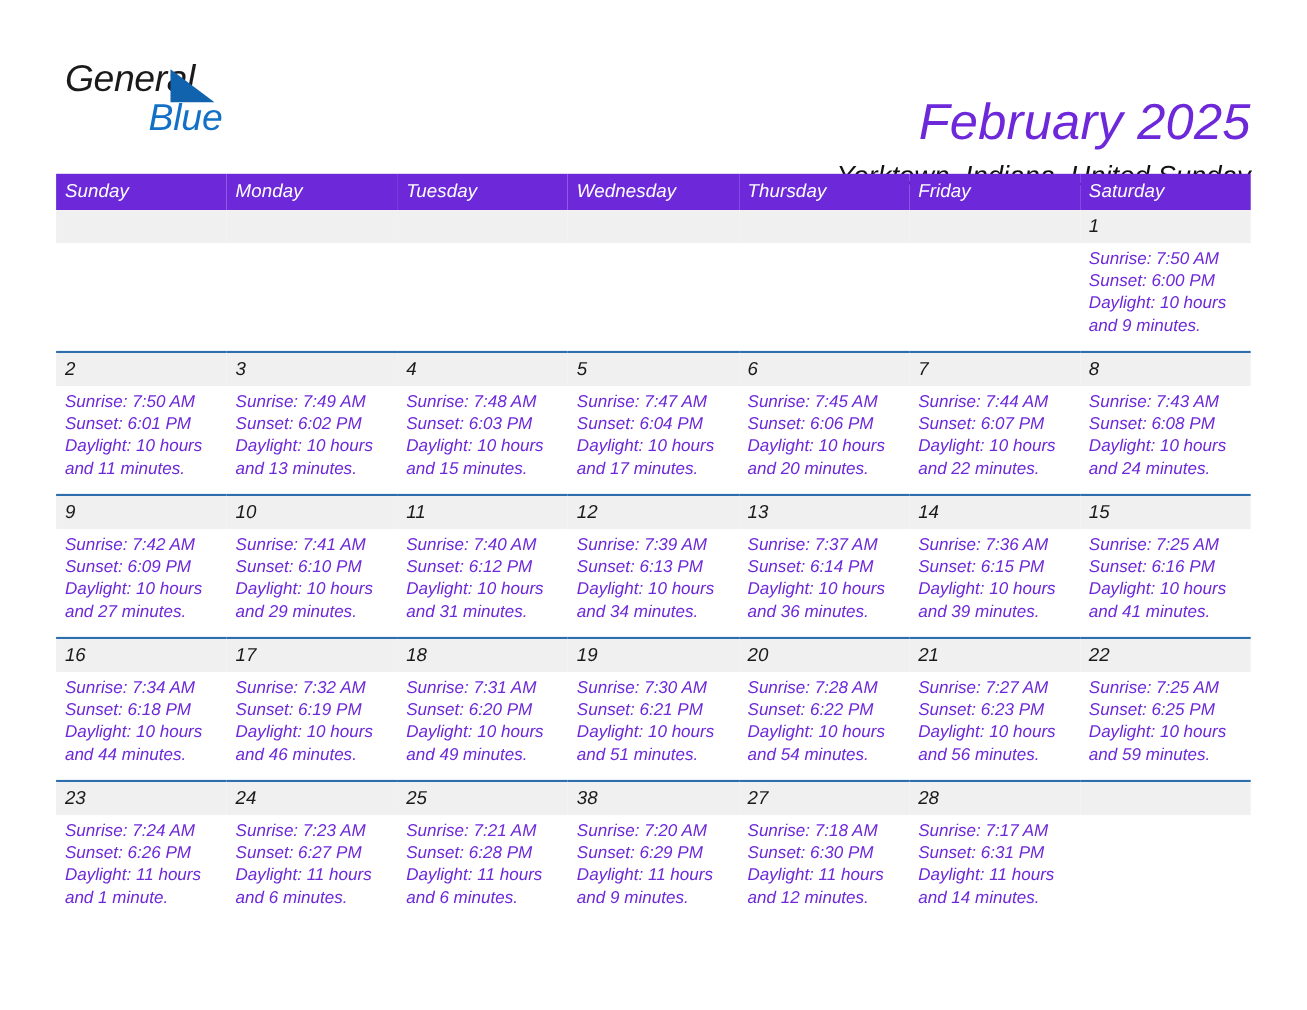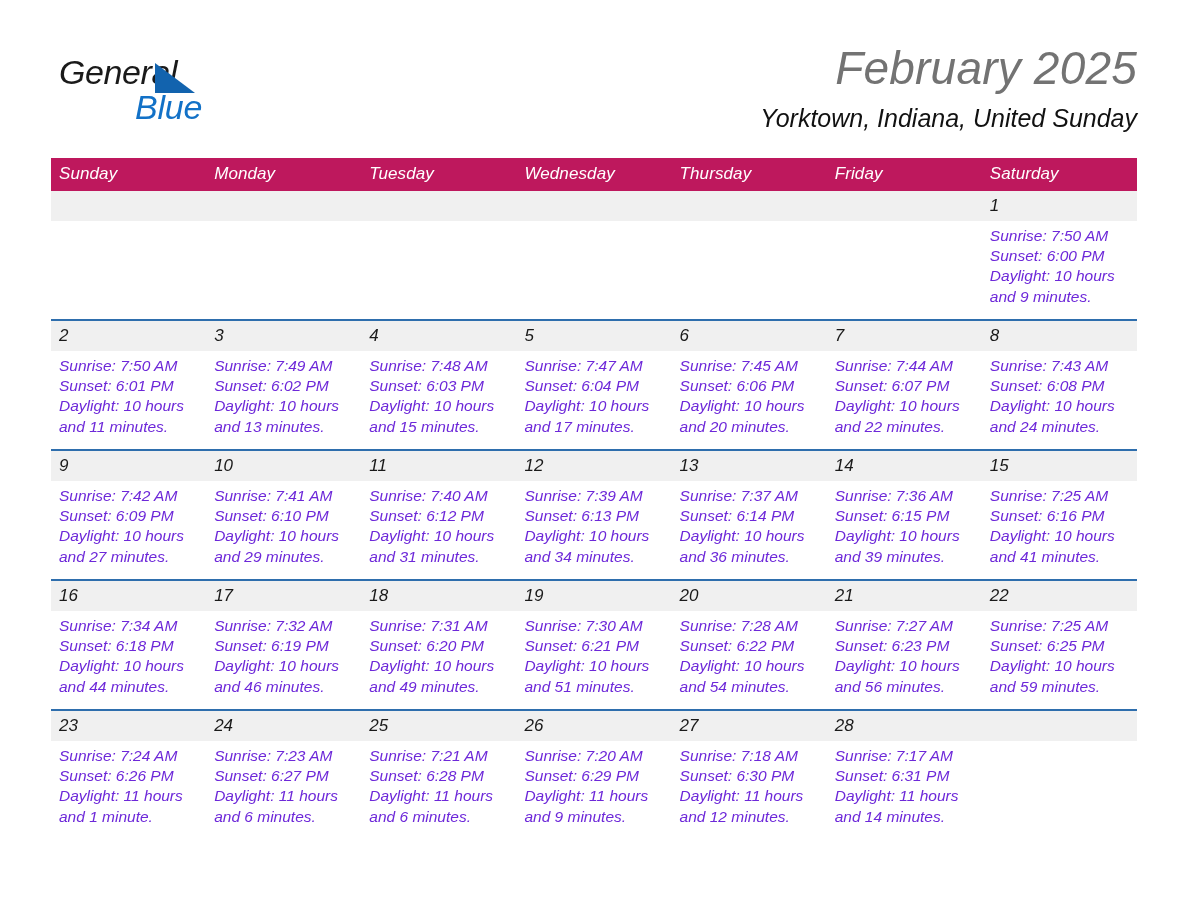--- a/index.html
+++ b/index.html
@@ -77,24 +77,25 @@
     position: absolute;
     right: 0;
     top: 0;
     text-align: right;
     width: 700px;
   }
   .month-title {
     font-family: "Liberation Sans Narrow", "Liberation Sans", sans-serif;
     font-size: 46px;
     font-weight: 400;
-    color: #737373;
+    color: #6d28d9;
     line-height: 56px;
     letter-spacing: 0.2px;
     white-space: nowrap;
+    margin-top: 42px;
   }
   .location-subtitle {
     font-family: "Liberation Sans Narrow", "Liberation Sans", sans-serif;
     font-size: 25px;
     font-weight: 400;
     color: #111111;
     line-height: 32px;
     margin-top: 6px;
     white-space: nowrap;
   }
@@ -103,21 +104,21 @@
   .calendar {
     position: absolute;
     left: 51px;
     top: 158px;
     width: 1086px;
     border-collapse: collapse;
     table-layout: fixed;
   }
 
   .calendar th {
-    background: #be185d;
+    background: #6d28d9;
     color: #ffffff;
     font-family: "Liberation Sans Narrow", "Liberation Sans", sans-serif;
     font-size: 17px;
     font-weight: 400;
     text-align: left;
     padding: 6px 0 7px 8px;
     height: 20px;
     vertical-align: middle;
     letter-spacing: 0.1px;
   }
@@ -501,21 +502,21 @@
               <div class="cell-info">
                 <div>Sunrise: 7:21 AM</div>
                 <div>Sunset: 6:28 PM</div>
                 <div>Daylight: 11 hours</div>
                 <div>and 6 minutes.</div>
               </div>
             </div>
           </td>
           <td>
             <div class="cell">
-              <div class="cell-daynum">26</div>
+              <div class="cell-daynum">38</div>
               <div class="cell-info">
                 <div>Sunrise: 7:20 AM</div>
                 <div>Sunset: 6:29 PM</div>
                 <div>Daylight: 11 hours</div>
                 <div>and 9 minutes.</div>
               </div>
             </div>
           </td>
           <td>
             <div class="cell">

